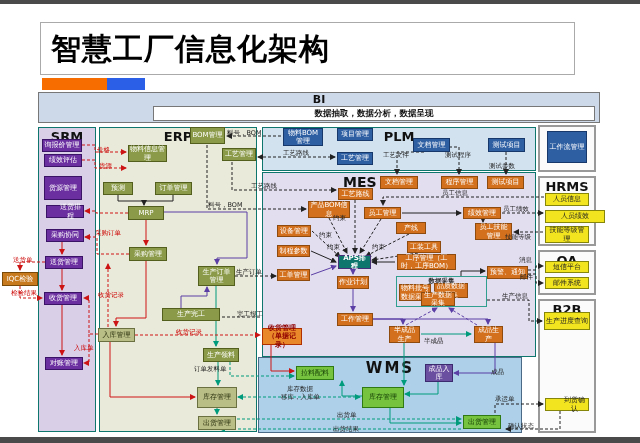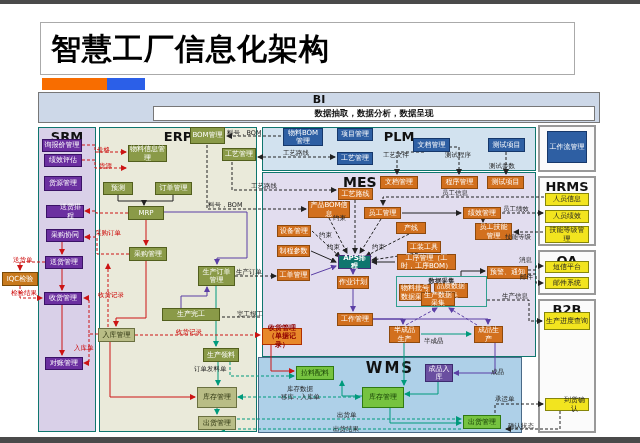--- a/index.html
+++ b/index.html
@@ -176,21 +176,21 @@
       <span class="panel-title">OA</span>
     </div>
     <div class="panel p-right" style="left: 538px; top: 299px; width: 58px; height: 134px;">
       <span class="panel-title">B2B</span>
     </div>
     <div class="panel p-dc" style="left: 396px; top: 276px; width: 91px; height: 31px;">
       <span class="panel-title">数据采集</span>
     </div>
     <div class="node srm" style="left: 42px; top: 139px; width: 40px; height: 13px;">询报价管理</div>
     <div class="node srm" style="left: 44px; top: 154px; width: 38px; height: 13px;">绩效评估</div>
-    <div class="node srm" style="left: 44px; top: 176px; width: 38px; height: 15px;">货源管理</div>
+    <div class="node srm" style="left: 44px; top: 176px; width: 38px; height: 24px;">货源管理</div>
     <div class="node srm" style="left: 46px; top: 205px; width: 38px; height: 13px; padding-left: 12px;">送货排程</div>
     <div class="node srm" style="left: 46px; top: 229px; width: 38px; height: 13px;">采购协同</div>
     <div class="node srm" style="left: 45px; top: 256px; width: 38px; height: 13px;">送货管理</div>
     <div class="node srm" style="left: 44px; top: 292px; width: 38px; height: 13px;">收货管理</div>
     <div class="node srm" style="left: 45px; top: 357px; width: 38px; height: 13px;">对账管理</div>
     <div class="node iqc" style="left: 2px; top: 272px; width: 36px; height: 14px;">IQC检验</div>
     <div class="node erp" style="left: 190px; top: 127px; width: 35px; height: 17px;">BOM管理</div>
     <div class="node erp" style="left: 128px; top: 145px; width: 39px; height: 17px;">物料信息管理</div>
     <div class="node erp" style="left: 222px; top: 148px; width: 34px; height: 13px;">工艺管理</div>
     <div class="node erp" style="left: 103px; top: 182px; width: 30px; height: 13px;">预测</div>
@@ -231,21 +231,21 @@
     <div class="node mes" style="left: 337px; top: 313px; width: 36px; height: 13px;">工作管理</div>
     <div class="node mesr" style="left: 262px; top: 328px; width: 40px; height: 17px;">收货管理（单据记录）</div>
     <div class="node mes" style="left: 389px; top: 326px; width: 31px; height: 17px;">半成品生产</div>
     <div class="node mes" style="left: 474px; top: 326px; width: 29px; height: 17px;">成品生产</div>
     <div class="node wmsg" style="left: 296px; top: 366px; width: 38px; height: 14px;">拉料配料</div>
     <div class="node pbox" style="left: 425px; top: 364px; width: 28px; height: 18px;">成品入库</div>
     <div class="node wmsg" style="left: 362px; top: 387px; width: 42px; height: 21px;">库存管理</div>
     <div class="node wmsg" style="left: 463px; top: 415px; width: 38px; height: 14px;">出货管理</div>
     <div class="node plm" style="left: 547px; top: 131px; width: 40px; height: 32px;">工作流管理</div>
     <div class="node yel" style="left: 545px; top: 193px; width: 44px; height: 13px;">人员信息</div>
-    <div class="node yel" style="left: 545px; top: 210px; width: 44px; height: 13px;">人员绩效</div>
+    <div class="node yel" style="left: 545px; top: 210px; width: 60px; height: 13px;">人员绩效</div>
     <div class="node yel" style="left: 545px; top: 226px; width: 44px; height: 17px;">技能等级管理</div>
     <div class="node yel" style="left: 545px; top: 261px; width: 44px; height: 12px;">短信平台</div>
     <div class="node yel" style="left: 545px; top: 277px; width: 44px; height: 12px;">邮件系统</div>
     <div class="node yel" style="left: 544px; top: 312px; width: 46px; height: 18px;">生产进度查询</div>
     <div class="node yel" style="left: 545px; top: 398px; width: 44px; height: 13px; padding-left: 16px;">到货确认</div>
     <div class="flabel lt" style="left: 343px; top: 174px;">MES</div>
     <div class="flabel lr" style="left: 13px; top: 256px;">送货单</div>
     <div class="flabel lr" style="left: 11px; top: 289px;">检验结果</div>
     <div class="flabel lr" style="left: 74px; top: 344px;">入库单</div>
     <div class="flabel lr" style="left: 97px; top: 146px;">价格</div>

